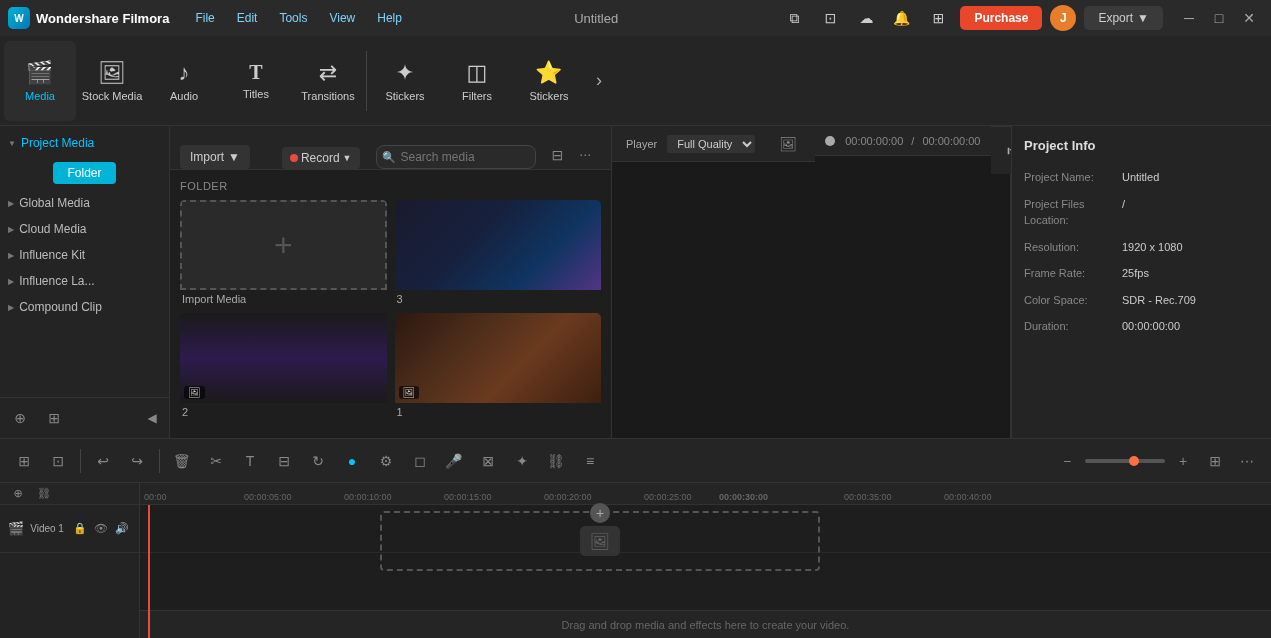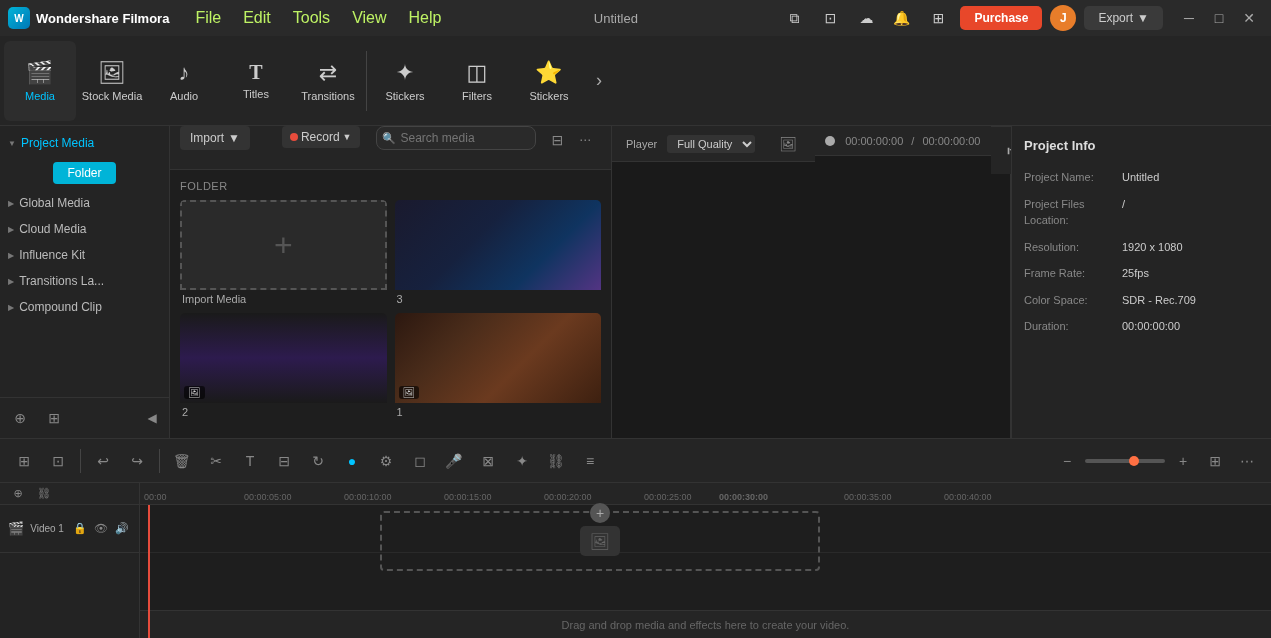--- a/index.html
+++ b/index.html
@@ -38,24 +38,24 @@
       background: linear-gradient(135deg, #00b4d8, #0077b6);
       border-radius: 5px;
       display: flex; align-items: center; justify-content: center;
       color: #fff; font-size: 10px; font-weight: bold;
     }
     .menu-items {
       display: flex; gap: 2px; margin-left: 8px;
     }
     .menu-item {
       padding: 4px 10px;
-      color: #bef264;
+      color: #7dd3fc;
       cursor: pointer;
       border-radius: 3px;
-      font-size: 16px;
+      font-size: 12px;
     }
     .title-center {
       flex: 1;
       text-align: center;
       color: #aaa;
       font-size: 13px;
     }
     .titlebar-right {
       display: flex; align-items: center; gap: 8px;
     }
@@ -214,21 +214,21 @@
       flex: 1;
       display: flex;
       flex-direction: column;
       background: #1e1e1e;
       min-width: 0;
     }
     .media-toolbar {
       height: 44px;
       background: #252525;
       display: flex;
-      align-items: flex-start;
+      align-items: flex-end;
       padding: 0 10px;
       gap: 16px;
       border-bottom: 1px solid #333;
       flex-shrink: 0;
     }
     .import-btn {
       background: #333;
       color: #ccc;
       border: none;
       border-radius: 4px;
@@ -693,21 +693,21 @@
       <div class="sidebar-group">
         <span class="sidebar-arrow">▶</span>
         <span>Cloud Media</span>
       </div>
       <div class="sidebar-group">
         <span class="sidebar-arrow">▶</span>
         <span>Influence Kit</span>
       </div>
       <div class="sidebar-group">
         <span class="sidebar-arrow">▶</span>
-        <span>Transitions La...</span>
+        <span>Influence La...</span>
       </div>
       <div class="sidebar-group">
         <span class="sidebar-arrow">▶</span>
         <span>Compound Clip</span>
       </div>
     </div>
     <div class="sidebar-bottom">
       <div class="sidebar-bottom-btn">⊕</div>
       <div class="sidebar-bottom-btn">⊞</div>
       <div class="sidebar-collapse">◀</div>

